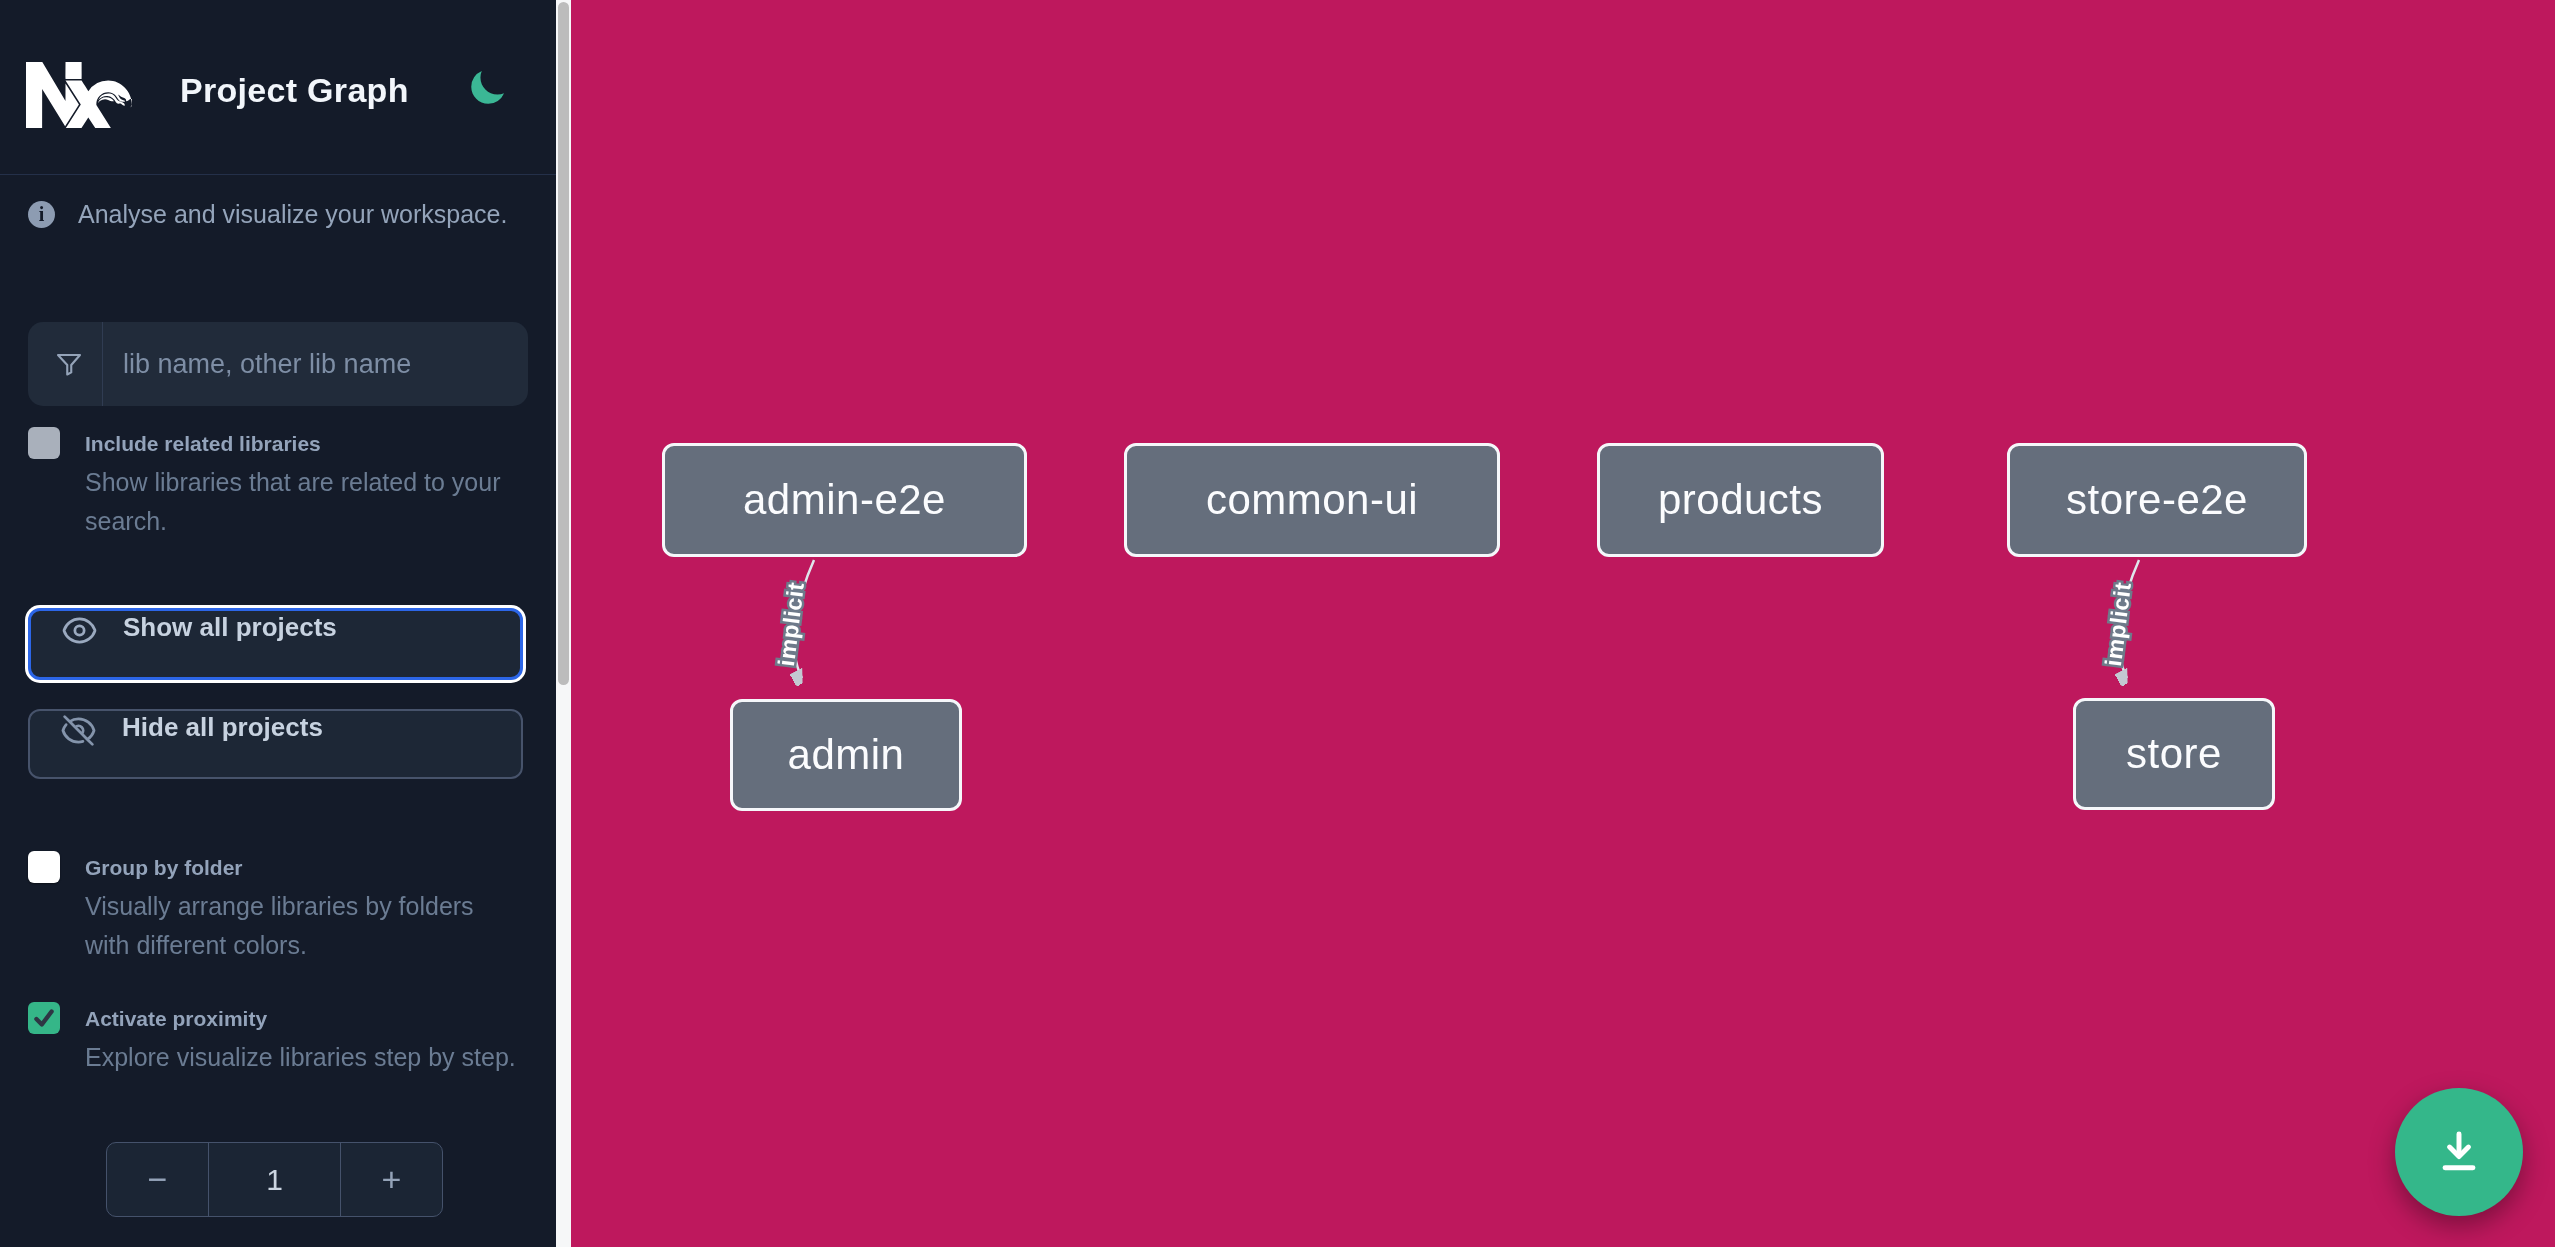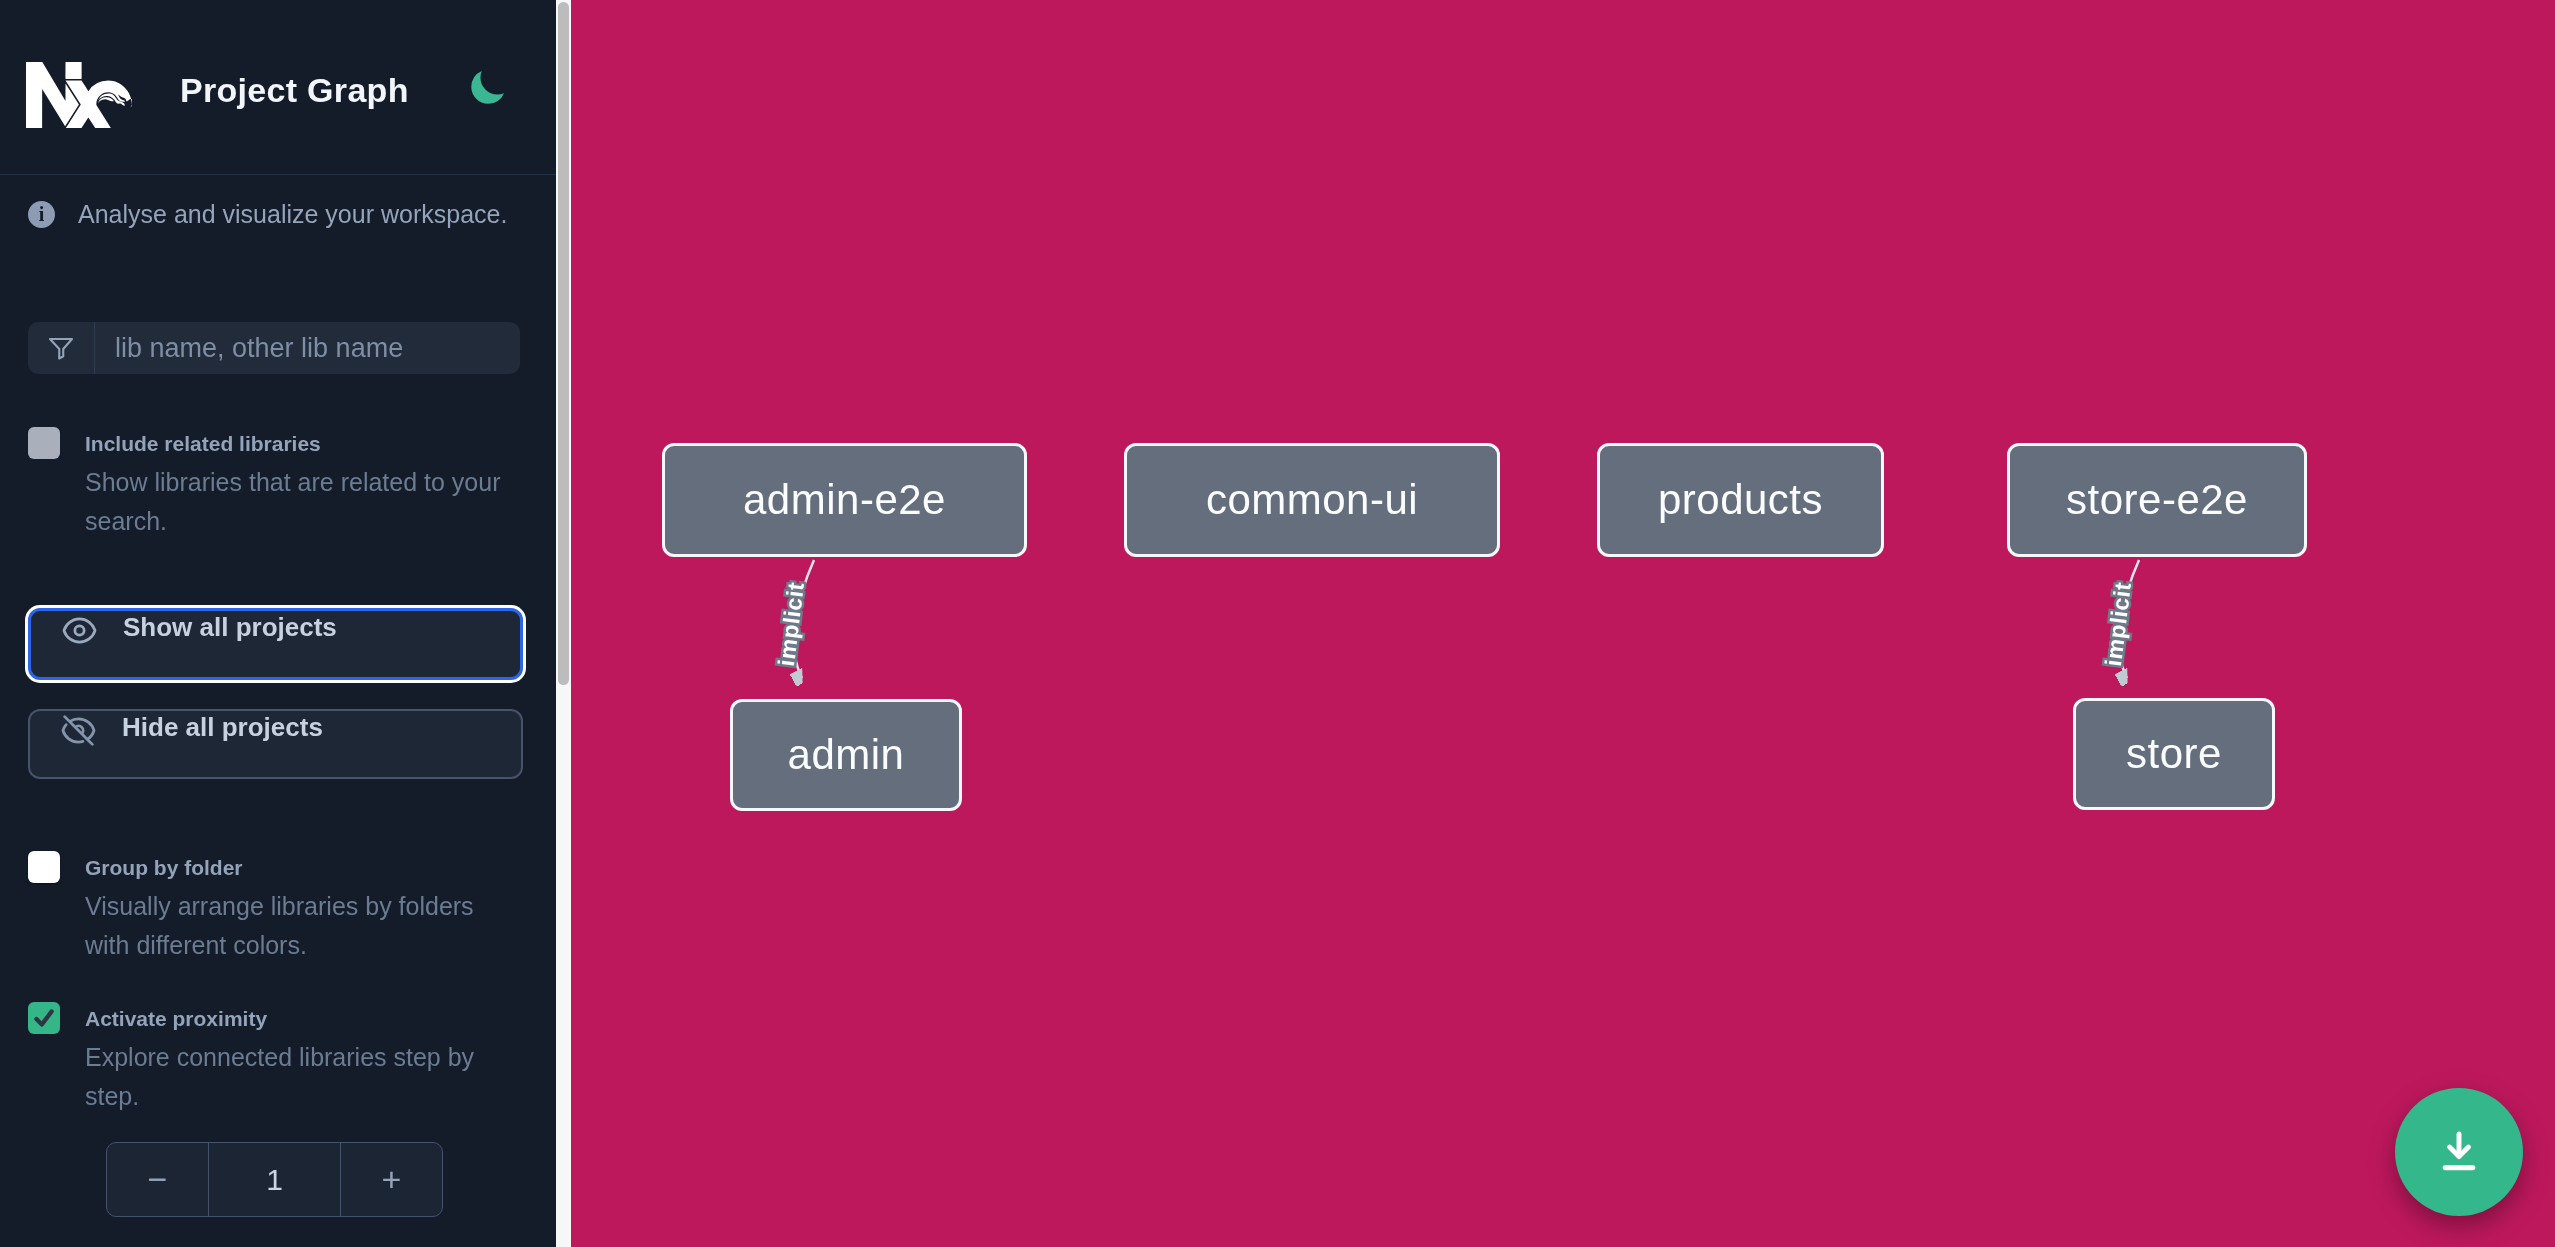--- a/index.html
+++ b/index.html
@@ -13,22 +13,22 @@
   .app-header { position:absolute; left:0; top:0; width:556px; height:175px; border-bottom:1px solid #243049; box-sizing:border-box; }
   .nx-logo { position:absolute; left:26px; top:42px; width:106px; height:106px; }
   .app-title { position:absolute; left:180px; top:71px; font-size:34px; font-weight:600; color:#f2f6fb; letter-spacing:.3px; white-space:nowrap; }
   .theme-btn { position:absolute; left:464px; top:66px; width:46px; height:46px; background:none; border:none; padding:0; cursor:pointer; }
 
   .info-row { position:absolute; left:28px; top:200px; width:505px; display:flex; align-items:center; gap:23px; }
   .info-icon { flex:0 0 auto; width:27px; height:27px; border-radius:50%; background:#8d9cb2; color:#141b29;
     font-weight:700; font-size:20px; line-height:27px; text-align:center; font-family:"Liberation Serif", serif; }
   .info-text { color:#94a4ba; font-size:25px; white-space:nowrap; }
 
-  .search-box { position:absolute; left:28px; top:322px; width:492px; height:52px; background:#212b3a; border-radius:10px;
-    display:flex; align-items:stretch; overflow:hidden; }
+  .search-box { position:absolute; left:28px; top:322px; width:492px; height:84px; background:#212b3a; border-radius:15px;
+    display:flex; align-items:stretch; overflow:hidden;padding-left:8px; }
   .search-icon-cell { width:66px; display:flex; align-items:center; justify-content:center; border-right:1px solid #303c52; }
   .search-input { flex:1; background:transparent; border:none; outline:none; font-size:27px; color:#cbd5e1; padding:0 20px; font-family:inherit; min-width:0; }
   .search-input::placeholder { color:#7e8ea5; opacity:1; }
 
   .toggle { position:absolute; left:28px; width:505px; display:flex; gap:25px; align-items:flex-start; }
   .toggle .box { flex:0 0 auto; width:32px; height:32px; border-radius:6px; margin-top:3px; cursor:pointer; }
   .box.gray  { background:#a9b0bb; }
   .box.white { background:#ffffff; box-shadow:0 1px 2px rgba(0,0,0,.45); }
   .box.green { background:#35b688; display:flex; align-items:center; justify-content:center; }
   .toggle-text  { width:438px; }
@@ -138,21 +138,21 @@
     </div>
 
     <div class="toggle t3">
       <span class="box green" role="checkbox" aria-checked="true">
         <svg width="26" height="26" viewBox="0 0 24 24" fill="none" stroke="#2e3644" stroke-width="4" stroke-linecap="round" stroke-linejoin="round">
           <polyline points="5,13 10,18 19,6"></polyline>
         </svg>
       </span>
       <span class="toggle-text">
         <span class="toggle-label">Activate proximity</span>
-        <div class="toggle-desc">Explore connected libraries step by step.</div>
+        <div class="toggle-desc">Explore visualize libraries step by step.</div>
       </span>
     </div>
 
     <div class="stepper">
       <button class="step-btn">−</button>
       <span class="step-value">1</span>
       <button class="step-btn">+</button>
     </div>
   </div>
 

